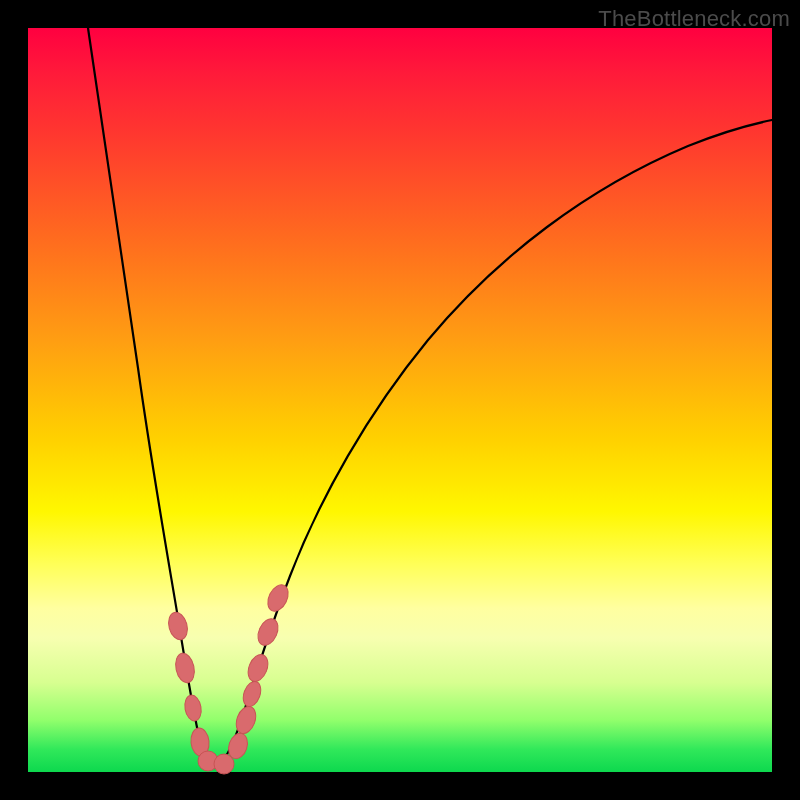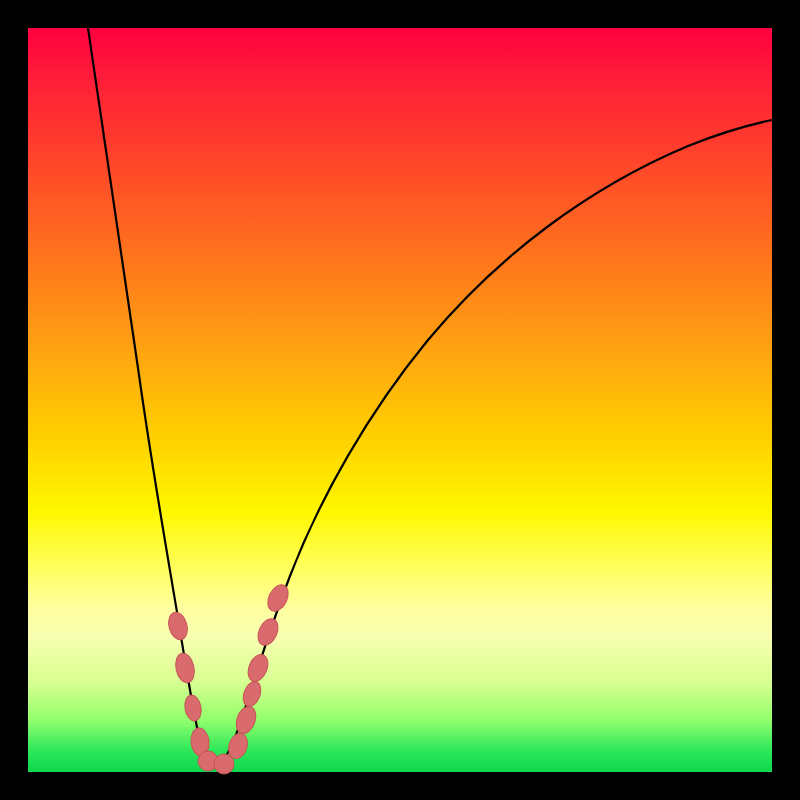--- a/index.html
+++ b/index.html
@@ -101,13 +101,14 @@
       <ellipse class="bead" cx="196" cy="736" rx="10" ry="10"></ellipse>
       <ellipse class="bead" cx="210" cy="718" rx="9" ry="13" transform="rotate(18 210 718)"></ellipse>
       <ellipse class="bead" cx="218" cy="692" rx="9" ry="14" transform="rotate(20 218 692)"></ellipse>
       <ellipse class="bead" cx="224" cy="666" rx="8" ry="13" transform="rotate(20 224 666)"></ellipse>
       <ellipse class="bead" cx="230" cy="640" rx="9" ry="14" transform="rotate(22 230 640)"></ellipse>
       <ellipse class="bead" cx="240" cy="604" rx="9" ry="14" transform="rotate(24 240 604)"></ellipse>
       <ellipse class="bead" cx="250" cy="570" rx="9" ry="14" transform="rotate(26 250 570)"></ellipse>
     </g>
   </svg>
 
+  <div class="watermark">TheBottleneck.com</div>
 </div>
 
 </body></html>

